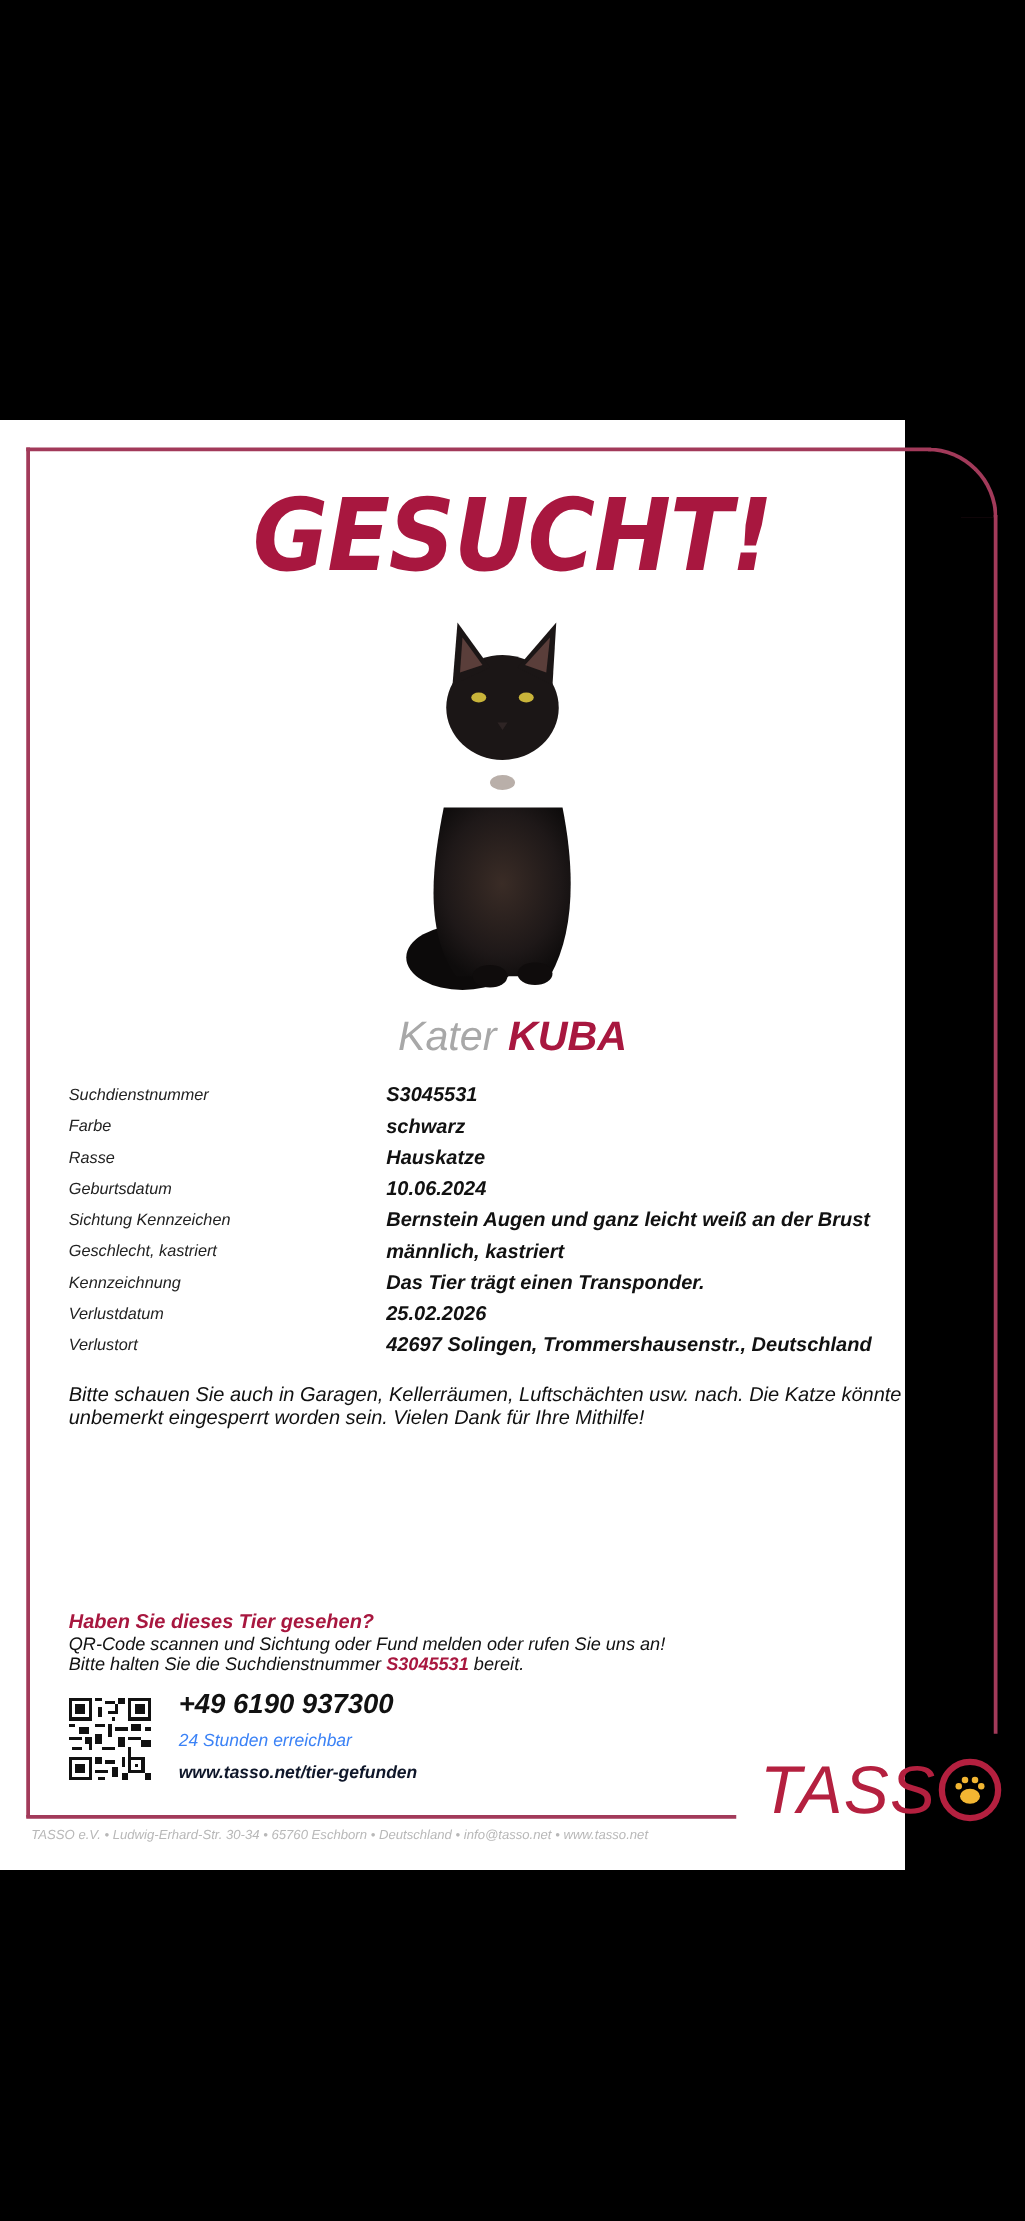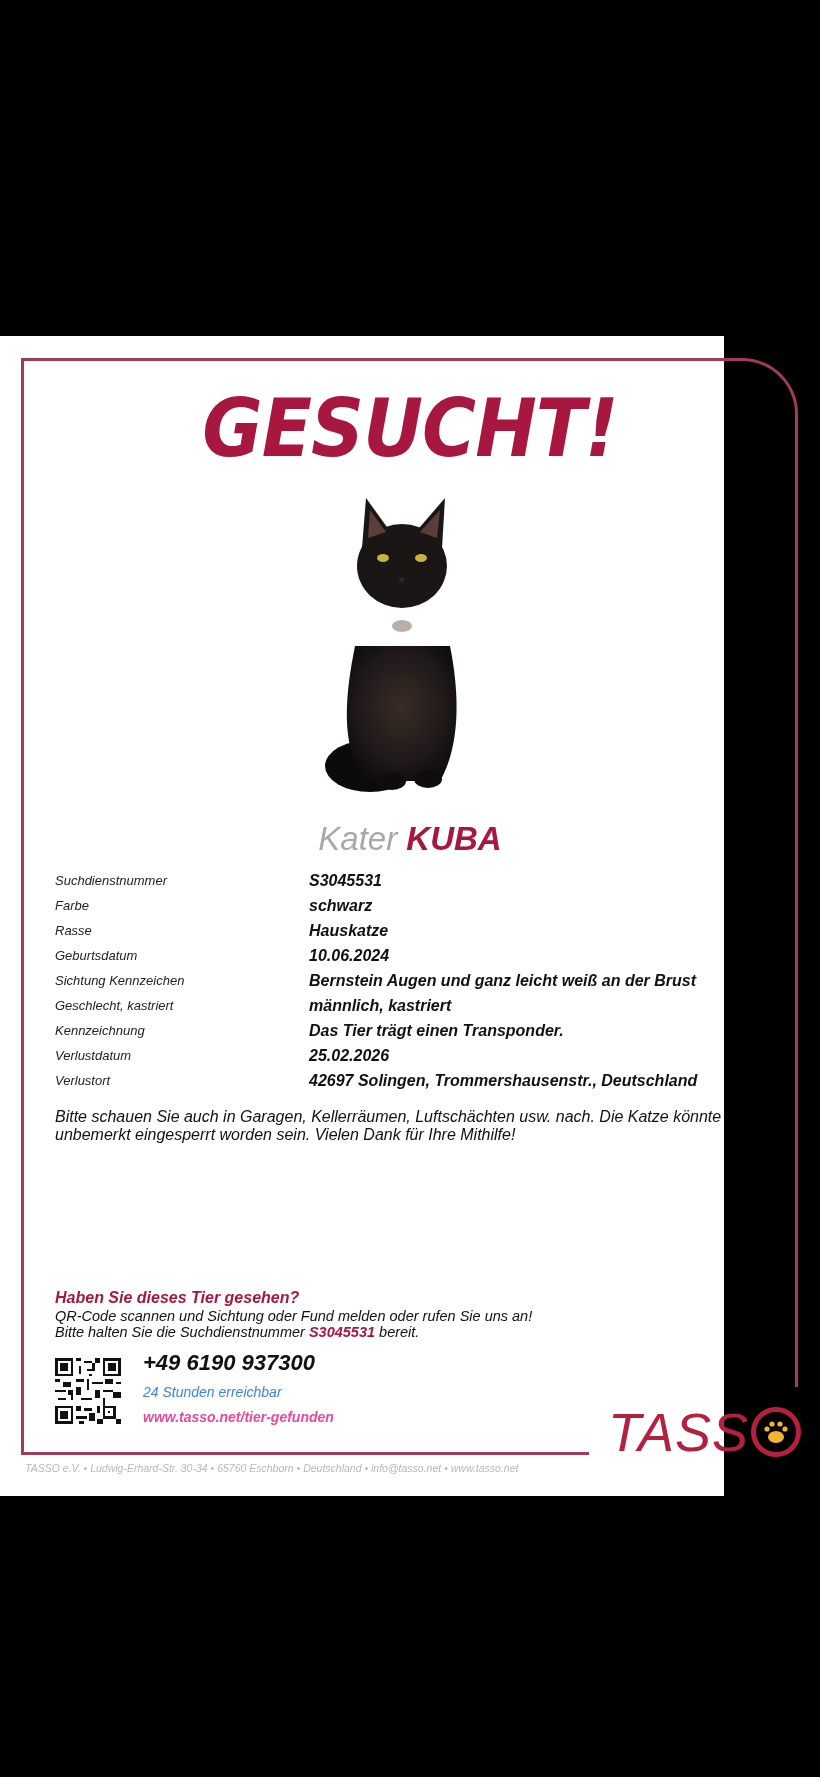--- a/index.html
+++ b/index.html
@@ -57,29 +57,28 @@
       transform: scaleX(0.92);
     }
     .cat-photo {
       position: absolute; left: 310px; top: 160px;
       width: 180px; height: 300px;
     }
     .name-line {
       position: absolute; left: 0; top: 474px; width: 820px;
       text-align: center;
       font-size: 33px;
-      margin-top: 10px;
     }
     .name-prefix { color: #a8a8a8; }
     .name-main { color: #a8173f; font-weight: bold; }
     .details {
       position: absolute; left: 55px; top: 532px; width: 720px;
     }
     .detail-row {
-      display: flex; height: 25px; align-items: center;
+      display: flex; height: 25px; 
     }
     .detail-label {
       width: 254px; font-size: 13px; color: #222;
     }
     .detail-value {
       font-size: 16px; font-weight: bold; color: #111;
     }
     .note {
       position: absolute; left: 55px; top: 772px; width: 720px;
       font-size: 16px; line-height: 18px; color: #111;
@@ -100,21 +99,21 @@
     .phone {
       position: absolute; left: 143px; top: 1014px;
       font-size: 22px; font-weight: bold; color: #111;
     }
     .hours {
       position: absolute; left: 143px; top: 1048px;
       font-size: 14px; color: #3b82f6;
     }
     .url {
       position: absolute; left: 143px; top: 1073px;
-      font-size: 14px; font-weight: bold; color: #ec4899;
+      font-size: 14px; font-weight: bold; color: #0f172a;
     }
     .logo {
       position: absolute; left: 608px; top: 1068px;
       height: 56px; display: flex; align-items: center;
       font-size: 54px; color: #b4203f; letter-spacing: 1px;
     }
     .logo-o {
       display: inline-block; width: 40px; height: 40px;
       border: 5px solid #b4203f; border-radius: 50%;
       margin-left: 2px; position: relative;

